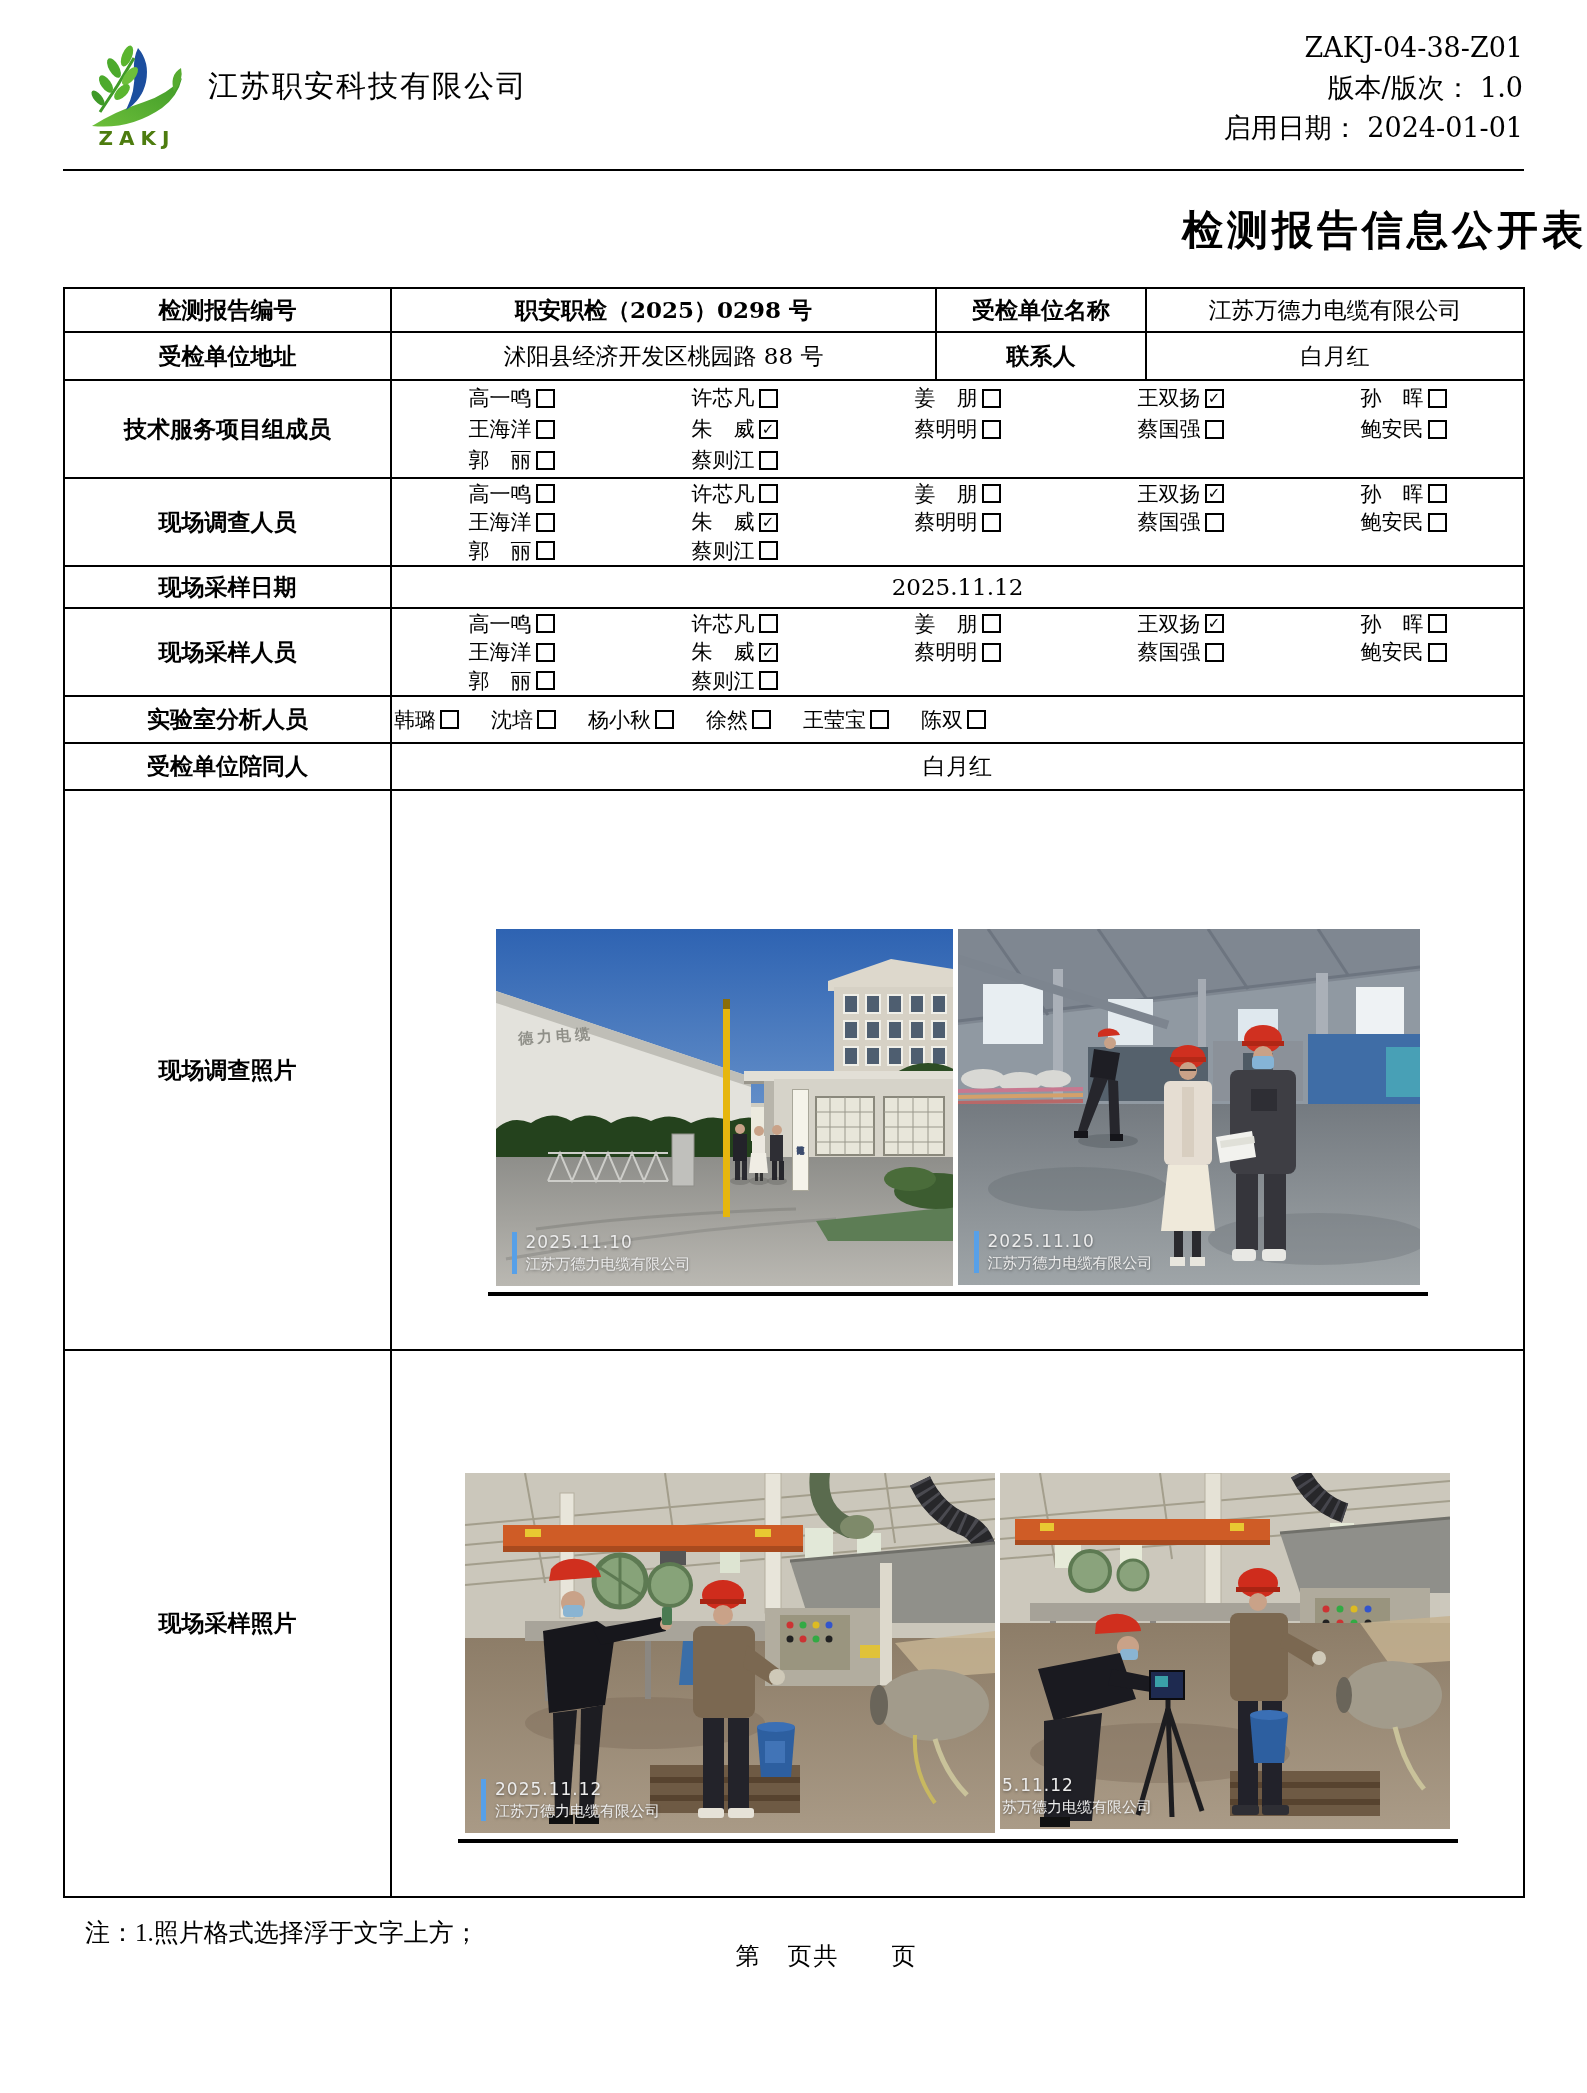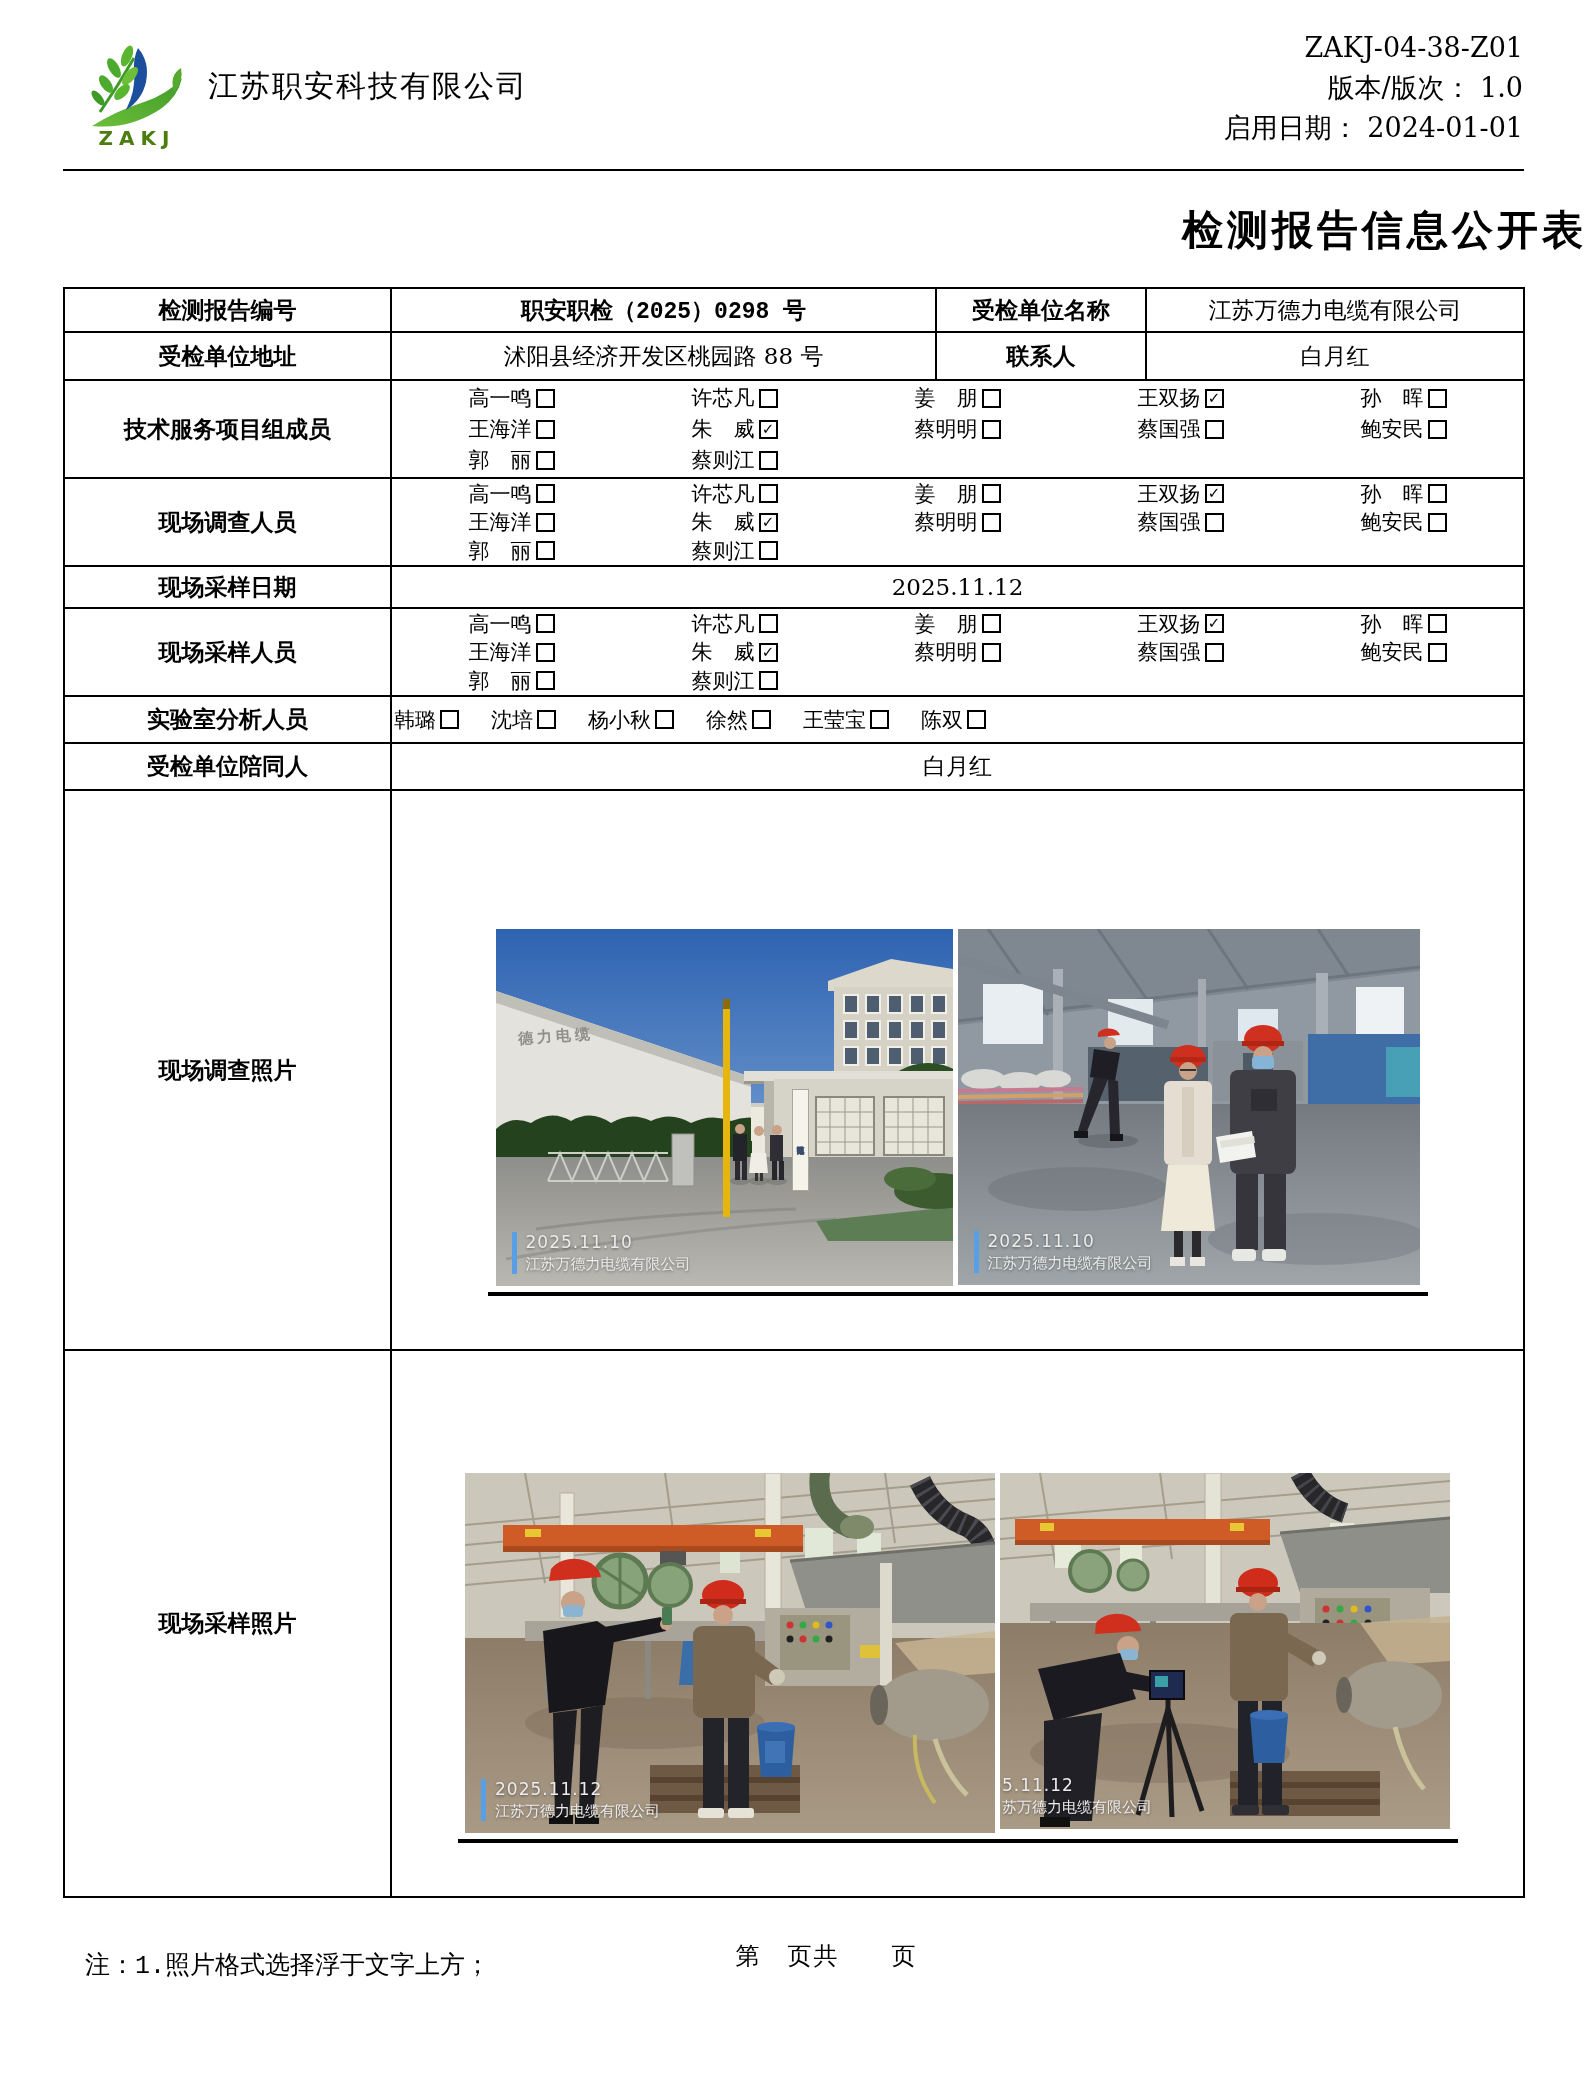--- a/index.html
+++ b/index.html
@@ -16,21 +16,21 @@
             font-family:"DejaVu Serif",serif;}
   .header-rule{position:absolute;left:63px;right:63px;top:169px;height:2px;background:#000;}
   .page-title{position:absolute;left:0;top:203px;width:100%;text-align:right;
               font-size:41px;font-weight:bold;letter-spacing:4px;}
   
   table.info-table{position:absolute;left:63px;top:287px;width:1460px;border-collapse:collapse;
                    table-layout:fixed;}
   table.info-table td{border:2px solid #000;padding:0;vertical-align:middle;}
   .lbl{font-weight:bold;font-size:23px;text-align:center;font-family:"DejaVu Sans",sans-serif;}
   .val{font-size:23px;text-align:center;font-family:"DejaVu Serif",serif;}
-  .val.bold{font-weight:bold;font-family:Liberation Mono, monospace;}
+  .val.bold{font-weight:bold;}
   .r1 td{height:42px;} .r2 td{height:46px;} .r3 td{height:96px;} .r4 td{height:40px;}
   .r5 td{height:86px;} .r6 td{height:40px;} .r7 td{height:86px;} .r8 td{height:45px;}
   .r9 td{height:45px;} .r10 td{height:558px;} .r11 td{height:545px;margin-top:24px;}
   .member-grid{height:100%;box-sizing:border-box;display:grid;grid-template-columns:repeat(5,1fr);
                align-content:space-evenly;padding:0 8px;border-radius:18px;}
   .member{display:flex;align-items:center;justify-content:center;white-space:pre;
           font-size:21px;font-family:"DejaVu Serif",serif;}
   .lab-grid{height:100%;box-sizing:border-box;display:flex;align-items:center;gap:32px;
             padding-left:2px;}
   .cb{display:inline-block;box-sizing:border-box;width:19px;height:19px;border:2px solid #000;
@@ -48,21 +48,21 @@
   .wm-date{font-size:17px;letter-spacing:1px;margin-bottom:3px;}
   .wm-co{font-size:15px;}
   .wm.cut{left:0;border-left:none;padding-left:2px;}
   .gate-sign{position:absolute;left:296px;top:160px;width:17px;height:102px;background:#f5f3ea;
              border:1px solid #a9a79a;box-sizing:border-box;writing-mode:vertical-rl;
              text-orientation:upright;font-size:8px;color:#3c4c6e;line-height:15px;
              overflow:hidden;text-align:center;}
   .bldg-sign{position:absolute;left:22px;top:98px;color:#8f8f88;font-size:15px;
              letter-spacing:4px;transform:rotate(-4deg);font-weight:bold;}
   
-  .note{position:absolute;left:85px;top:1916px;font-size:25px;font-family:Liberation Mono, monospace;margin-top:32px;}
+  .note{position:absolute;left:85px;top:1916px;font-size:25px;font-family:Liberation Serif, serif;}
   .page-footer{position:absolute;left:0;top:1940px;width:100%;text-align:center;font-size:24px;
                font-family:"DejaVu Serif",serif;letter-spacing:2px;margin-left:33px;}
 </style>
 </head>
 <body>
 
 <div class="page">
 
   <div class="logo">
     <svg width="118" height="96" viewBox="0 0 118 96">

